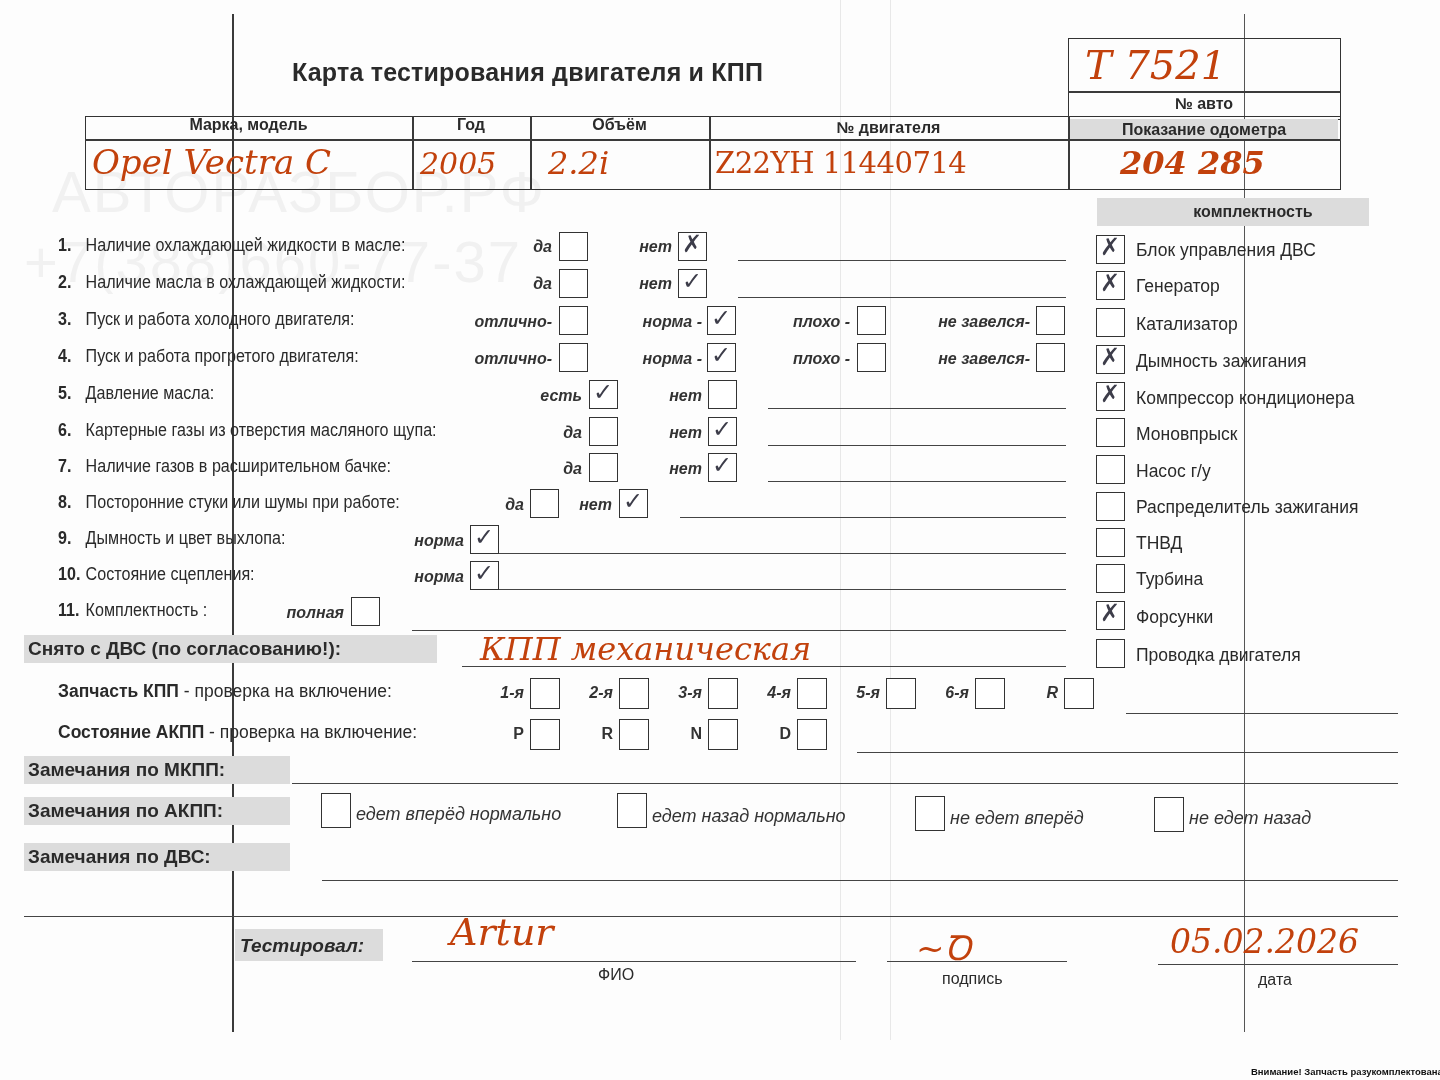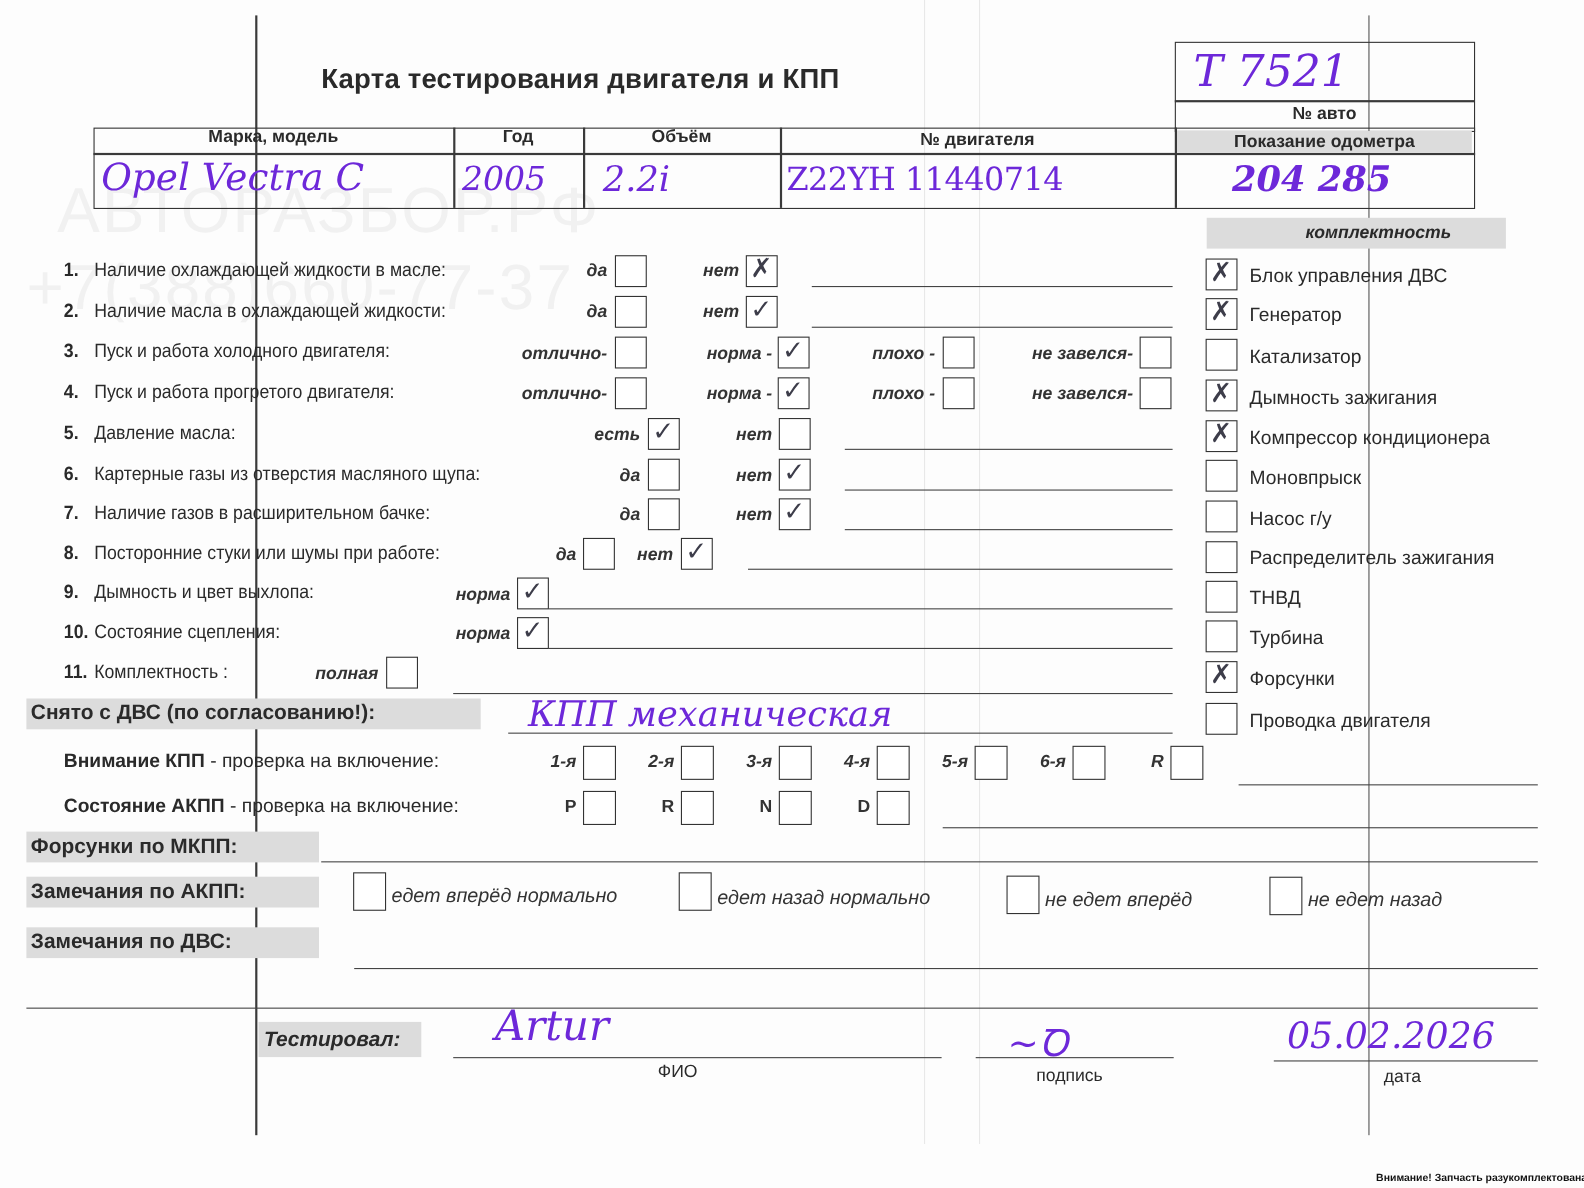--- a/index.html
+++ b/index.html
@@ -4,21 +4,21 @@
 <style>
   html,body{margin:0;padding:0;}
   body{width:1440px;height:1080px;background:#fdfdfd;position:relative;overflow:hidden;font-family:"Liberation Sans",sans-serif;color:#2a2a2a;}
   .abs{position:absolute;}
   .vline{position:absolute;width:1.5px;background:#3a3a3a;}
   .faint{position:absolute;width:1px;background:#e8e8e8;}
   .hline{position:absolute;height:1.5px;background:#3a3a3a;}
   .title{left:292px;top:58px;font-size:25px;font-weight:bold;letter-spacing:0.2px;}
   .box{position:absolute;border:1.5px solid #333;}
   .cell-h{position:absolute;font-size:16px;font-weight:bold;text-align:center;}
-  .hand{position:absolute;font-family:"DejaVu Serif",serif;font-style:italic;color:#6d28d9;font-weight:normal;}
+  .hand{position:absolute;font-family:"DejaVu Serif",serif;font-style:italic;color:#c2410c;font-weight:normal;}
   .gray{background:#dcdcdc;}
   .item{position:absolute;font-size:17.5px;transform:scaleX(0.92);transform-origin:left;white-space:nowrap;}
   .num{font-weight:bold;display:inline-block;width:30px;}
   .opt{position:absolute;font-size:16px;font-style:italic;font-weight:bold;color:#333;white-space:nowrap;text-align:right;}
   .cb{position:absolute;width:29px;height:29px;border:1.5px solid #333;background:#fff;box-sizing:border-box;}
   .cb.chk::after{content:attr(data-mark);position:absolute;left:3px;top:-3px;font-family:"DejaVu Sans",sans-serif;font-size:24px;color:#3d3d4a;}
   .line{position:absolute;height:1.3px;background:#444;}
   .kit{position:absolute;font-size:17.5px;white-space:nowrap;}
   .sect{position:absolute;font-size:19px;font-weight:bold;background:#dcdcdc;padding:3px 4px;white-space:nowrap;}
   .sub{position:absolute;font-size:17.5px;white-space:nowrap;}
@@ -59,21 +59,21 @@
 <div class="cell-h" style="left:709px;top:119px;width:359px;">№ двигателя</div>
 <div class="cell-h" style="left:1068px;top:121px;width:272px;">Показание одометра</div>
 
 <div class="hand" style="left:92px;top:142px;font-size:34px;">Opel Vectra C</div>
 <div class="hand" style="left:420px;top:146px;font-size:30px;">2005</div>
 <div class="hand" style="left:548px;top:144px;font-size:32px;">2.2i</div>
 <div class="hand" style="left:715px;top:146px;font-size:29px;letter-spacing:-0.5px;font-style:normal;">Z22YH 11440714</div>
 <div class="hand" style="left:1120px;top:144px;font-size:32px;font-weight:bold;">204 285</div>
 
 <div class="gray abs" style="left:1097px;top:198px;width:272px;height:28px;"></div>
-<div class="cell-h" style="left:1097px;top:203px;width:312px;font-size:16px;font-style:italic;">комплектность</div>
+<div class="cell-h" style="left:1097px;top:203px;width:312px;font-size:16px;">комплектность</div>
 
 <div class="item" style="left:58px;top:235px;"><span class="num">1.</span><span>Наличие охлаждающей жидкости в масле:</span></div>
 <div class="opt" style="left:500px;top:238px;width:52px;">да</div>
 <div class="cb" style="left:559px;top:232px;"></div>
 <div class="opt" style="left:610px;top:238px;width:62px;">нет</div>
 <div class="cb chk" data-mark="✗" style="left:678px;top:232px;"></div>
 <div class="line" style="left:738px;top:260px;width:328px;"></div>
 
 <div class="item" style="left:58px;top:272px;"><span class="num">2.</span><span>Наличие масла в охлаждающей жидкости:</span></div>
 <div class="opt" style="left:500px;top:275px;width:52px;">да</div>
@@ -167,21 +167,21 @@
 <div class="kit" style="left:1136px;top:569px;">Турбина</div>
 <div class="cb chk" data-mark="✗" style="left:1096px;top:601px;"></div>
 <div class="kit" style="left:1136px;top:607px;">Форсунки</div>
 <div class="cb" style="left:1096px;top:639px;"></div>
 <div class="kit" style="left:1136px;top:645px;">Проводка двигателя</div>
 
 <div class="sect" style="left:24px;top:635px;width:405px;">Снято с ДВС (по согласованию!):</div>
 <div class="hand" style="left:480px;top:630px;font-size:32px;">КПП механическая</div>
 <div class="line" style="left:462px;top:666px;width:604px;"></div>
 
-<div class="sub" style="left:58px;top:681px;"><b>Внимание КПП</b><span> - проверка на включение:</span></div>
+<div class="sub" style="left:58px;top:681px;"><b>Запчасть КПП</b><span> - проверка на включение:</span></div>
 <div class="opt" style="left:490px;top:684px;width:34px;">1-я</div>
 <div class="cb" style="left:530px;top:678px;width:30px;height:31px;"></div>
 <div class="opt" style="left:579px;top:684px;width:34px;">2-я</div>
 <div class="cb" style="left:619px;top:678px;width:30px;height:31px;"></div>
 <div class="opt" style="left:668px;top:684px;width:34px;">3-я</div>
 <div class="cb" style="left:708px;top:678px;width:30px;height:31px;"></div>
 <div class="opt" style="left:757px;top:684px;width:34px;">4-я</div>
 <div class="cb" style="left:797px;top:678px;width:30px;height:31px;"></div>
 <div class="opt" style="left:846px;top:684px;width:34px;">5-я</div>
 <div class="cb" style="left:886px;top:678px;width:30px;height:31px;"></div>
@@ -195,21 +195,21 @@
 <div class="opt" style="left:500px;top:725px;width:24px;font-style:normal;">P</div>
 <div class="cb" style="left:530px;top:719px;width:30px;height:31px;"></div>
 <div class="opt" style="left:589px;top:725px;width:24px;font-style:normal;">R</div>
 <div class="cb" style="left:619px;top:719px;width:30px;height:31px;"></div>
 <div class="opt" style="left:678px;top:725px;width:24px;font-style:normal;">N</div>
 <div class="cb" style="left:708px;top:719px;width:30px;height:31px;"></div>
 <div class="opt" style="left:767px;top:725px;width:24px;font-style:normal;">D</div>
 <div class="cb" style="left:797px;top:719px;width:30px;height:31px;"></div>
 <div class="line" style="left:857px;top:752px;width:541px;"></div>
 
-<div class="sect" style="left:24px;top:756px;width:258px;">Форсунки по МКПП:</div>
+<div class="sect" style="left:24px;top:756px;width:258px;">Замечания по МКПП:</div>
 <div class="line" style="left:292px;top:783px;width:1106px;"></div>
 
 <div class="sect" style="left:24px;top:797px;width:258px;">Замечания по АКПП:</div>
 <div class="cb" style="left:321px;top:793px;width:30px;height:35px;"></div>
 <div class="opt" style="left:356px;top:804px;font-weight:normal;font-size:18px;text-align:left;">едет вперёд нормально</div>
 <div class="cb" style="left:617px;top:793px;width:30px;height:35px;"></div>
 <div class="opt" style="left:652px;top:806px;font-weight:normal;font-size:18px;text-align:left;">едет назад нормально</div>
 <div class="cb" style="left:915px;top:796px;width:30px;height:35px;"></div>
 <div class="opt" style="left:950px;top:808px;font-weight:normal;font-size:18px;text-align:left;">не едет вперёд</div>
 <div class="cb" style="left:1154px;top:797px;width:30px;height:35px;"></div>

